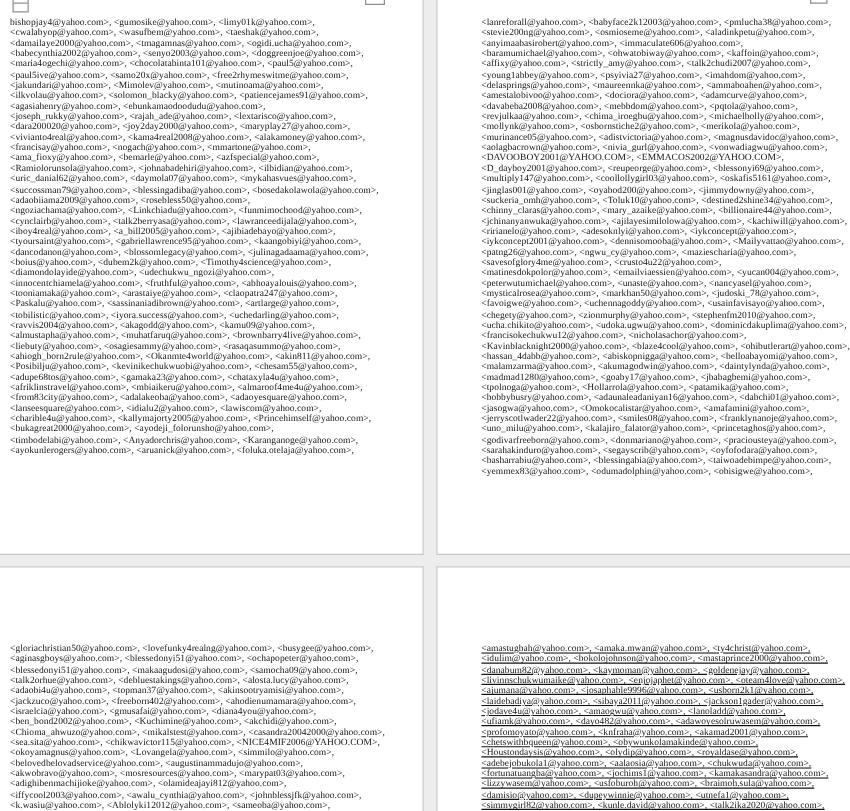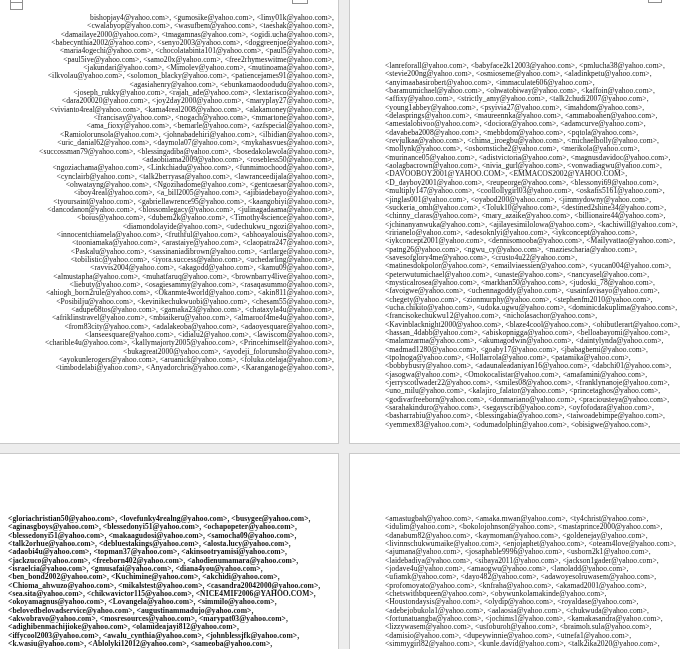--- a/index.html
+++ b/index.html
@@ -16,38 +16,38 @@
     background:var(--workspace-bg);
     font-family:"Liberation Serif","DejaVu Serif",serif;
   }
   .page{
     position:absolute;
     background:var(--page-bg);
     overflow:hidden;
   }
   .page-tl{left:0;top:0;width:339px;height:444px;
     border-right:1px solid var(--page-border);
-    border-bottom:1px solid var(--page-border);text-align:right;}
+    border-bottom:1px solid var(--page-border);}
   .page-tr{left:349px;top:0;width:331px;height:444px;
     border-left:1px solid var(--page-border);
     border-bottom:1px solid var(--page-border);}
   .page-bl{left:0;top:453px;width:339px;height:196px;
     border-right:1px solid var(--page-border);
     border-top:1px solid var(--page-border);}
   .page-br{left:349px;top:453px;width:331px;height:196px;
     border-left:1px solid var(--page-border);
     border-top:1px solid var(--page-border);}
   .text-block{
     position:absolute;
     color:var(--text-color);
   }
   .tb-tl{left:8px;top:14px;width:326px;}
-  .tb-tr{left:35px;top:14px;width:296px;margin-top:48px;}
-  .tb-bl{left:8px;top:61px;width:326px;font-weight:bold;}
-  .tb-br{left:35px;top:61px;width:296px;}
+  .tb-tr{left:35px;top:14px;width:296px;}
+  .tb-bl{left:8px;top:61px;width:326px;}
+  .tb-br{left:35px;top:61px;width:296px;text-decoration:underline;}
   .email-line{
     font-size:7.6px;
     line-height:8.35px;
     letter-spacing:0.05px;
     white-space:nowrap;
     overflow:hidden;
   }
   .top-marker{
     position:absolute;
     background:var(--page-bg);
@@ -84,43 +84,42 @@
       <div class="email-line">&lt;dara200020@yahoo.com&gt;, &lt;joy2day2000@yahoo.com&gt;, &lt;maryplay27@yahoo.com&gt;,</div>
       <div class="email-line">&lt;vivianto4real@yahoo.com&gt;, &lt;kama4real2008@yahoo.com&gt;, &lt;alakamoney@yahoo.com&gt;,</div>
       <div class="email-line">&lt;francisay@yahoo.com&gt;, &lt;nogach@yahoo.com&gt;, &lt;mmartone@yahoo.com&gt;,</div>
       <div class="email-line">&lt;ama_fioxy@yahoo.com&gt;, &lt;bemarle@yahoo.com&gt;, &lt;azfspecial@yahoo.com&gt;,</div>
       <div class="email-line">&lt;Ramiolorunsola@yahoo.com&gt;, &lt;johnabadehiri@yahoo.com&gt;, &lt;ilbidian@yahoo.com&gt;,</div>
       <div class="email-line">&lt;uric_danial62@yahoo.com&gt;, &lt;daymola07@yahoo.com&gt;, &lt;mykahasvues@yahoo.com&gt;,</div>
       <div class="email-line">&lt;succossman79@yahoo.com&gt;, &lt;blessingadiba@yahoo.com&gt;, &lt;bosedakolawola@yahoo.com&gt;,</div>
       <div class="email-line">&lt;adaobiiama2009@yahoo.com&gt;, &lt;rosebless50@yahoo.com&gt;,</div>
       <div class="email-line">&lt;ngoziachama@yahoo.com&gt;, &lt;Linkchiadu@yahoo.com&gt;, &lt;funmimochood@yahoo.com&gt;,</div>
       <div class="email-line">&lt;cynclairb@yahoo.com&gt;, &lt;talk2berryasa@yahoo.com&gt;, &lt;lawranceedijala@yahoo.com&gt;,</div>
-      <div class="email-line">&lt;ohwatayng@yahoo.com&gt;, &lt;Ngozihadome@yahoo.com&gt;, &lt;gentcaesar@yahoo.com&gt;,</div>
       <div class="email-line">&lt;iboy4real@yahoo.com&gt;, &lt;a_bill2005@yahoo.com&gt;, &lt;ajibiadebayo@yahoo.com&gt;,</div>
       <div class="email-line">&lt;tyoursaint@yahoo.com&gt;, &lt;gabriellawrence95@yahoo.com&gt;, &lt;kaangobiyi@yahoo.com&gt;,</div>
       <div class="email-line">&lt;dancodanon@yahoo.com&gt;, &lt;blossomlegacy@yahoo.com&gt;, &lt;julinagadaama@yahoo.com&gt;,</div>
       <div class="email-line">&lt;boius@yahoo.com&gt;, &lt;dubem2k@yahoo.com&gt;, &lt;Timothy4science@yahoo.com&gt;,</div>
       <div class="email-line">&lt;diamondolayide@yahoo.com&gt;, &lt;udechukwu_ngozi@yahoo.com&gt;,</div>
       <div class="email-line">&lt;innocentchiamela@yahoo.com&gt;, &lt;fruthful@yahoo.com&gt;, &lt;abhoayalouis@yahoo.com&gt;,</div>
       <div class="email-line">&lt;tooniamaka@yahoo.com&gt;, &lt;arastaiye@yahoo.com&gt;, &lt;claopatra247@yahoo.com&gt;,</div>
       <div class="email-line">&lt;Paskalu@yahoo.com&gt;, &lt;sassinaniadibrown@yahoo.com&gt;, &lt;artlarge@yahoo.com&gt;,</div>
       <div class="email-line">&lt;tobilistic@yahoo.com&gt;, &lt;iyora.success@yahoo.com&gt;, &lt;uchedarling@yahoo.com&gt;,</div>
       <div class="email-line">&lt;ravvis2004@yahoo.com&gt;, &lt;akagodd@yahoo.com&gt;, &lt;kamu09@yahoo.com&gt;,</div>
       <div class="email-line">&lt;almustapha@yahoo.com&gt;, &lt;muhatfaruq@yahoo.com&gt;, &lt;brownbarry4live@yahoo.com&gt;,</div>
       <div class="email-line">&lt;liebuty@yahoo.com&gt;, &lt;osagiesammy@yahoo.com&gt;, &lt;rasaqasummo@yahoo.com&gt;,</div>
       <div class="email-line">&lt;ahiogh_born2rule@yahoo.com&gt;, &lt;Okanmte4world@yahoo.com&gt;, &lt;akin811@yahoo.com&gt;,</div>
       <div class="email-line">&lt;Posibilju@yahoo.com&gt;, &lt;kevinikechukwuobi@yahoo.com&gt;, &lt;chesam55@yahoo.com&gt;,</div>
       <div class="email-line">&lt;adupe68tos@yahoo.com&gt;, &lt;gamaka23@yahoo.com&gt;, &lt;chataxyla4u@yahoo.com&gt;,</div>
       <div class="email-line">&lt;afriklinstravel@yahoo.com&gt;, &lt;mbiaikeru@yahoo.com&gt;, &lt;almaroof4me4u@yahoo.com&gt;,</div>
       <div class="email-line">&lt;from83city@yahoo.com&gt;, &lt;adalakeoba@yahoo.com&gt;, &lt;adaoyesquare@yahoo.com&gt;,</div>
       <div class="email-line">&lt;lanseesquare@yahoo.com&gt;, &lt;idialu2@yahoo.com&gt;, &lt;lawiscom@yahoo.com&gt;,</div>
       <div class="email-line">&lt;charible4u@yahoo.com&gt;, &lt;kallymajorty2005@yahoo.com&gt;, &lt;Princehimself@yahoo.com&gt;,</div>
       <div class="email-line">&lt;bukagreat2000@yahoo.com&gt;, &lt;ayodeji_folorunsho@yahoo.com&gt;,</div>
+      <div class="email-line">&lt;timbodelabi@yahoo.com&gt;, &lt;Anyadorchris@yahoo.com&gt;, &lt;Karanganoge@yahoo.com&gt;,</div>
       <div class="email-line">&lt;ayokunlerogers@yahoo.com&gt;, &lt;aruanick@yahoo.com&gt;, &lt;foluka.otelaja@yahoo.com&gt;,</div>
-      <div class="email-line">&lt;timbodelabi@yahoo.com&gt;, &lt;Anyadorchris@yahoo.com&gt;, &lt;Karanganoge@yahoo.com&gt;,</div>
     </div>
 </div>
 
 <div class="page page-tr">
   <div class="text-block tb-tr">
       <div class="email-line">&lt;lanreforall@yahoo.com&gt;, &lt;babyface2k12003@yahoo.com&gt;, &lt;pmlucha38@yahoo.com&gt;,</div>
       <div class="email-line">&lt;stevie200ng@yahoo.com&gt;, &lt;osmioseme@yahoo.com&gt;, &lt;aladinkpetu@yahoo.com&gt;,</div>
       <div class="email-line">&lt;anyimaabasirobert@yahoo.com&gt;, &lt;immaculate606@yahoo.com&gt;,</div>
       <div class="email-line">&lt;baramumichael@yahoo.com&gt;, &lt;ohwatobiway@yahoo.com&gt;, &lt;kaffoin@yahoo.com&gt;,</div>
       <div class="email-line">&lt;affixy@yahoo.com&gt;, &lt;strictly_amy@yahoo.com&gt;, &lt;talk2chudi2007@yahoo.com&gt;,</div>

